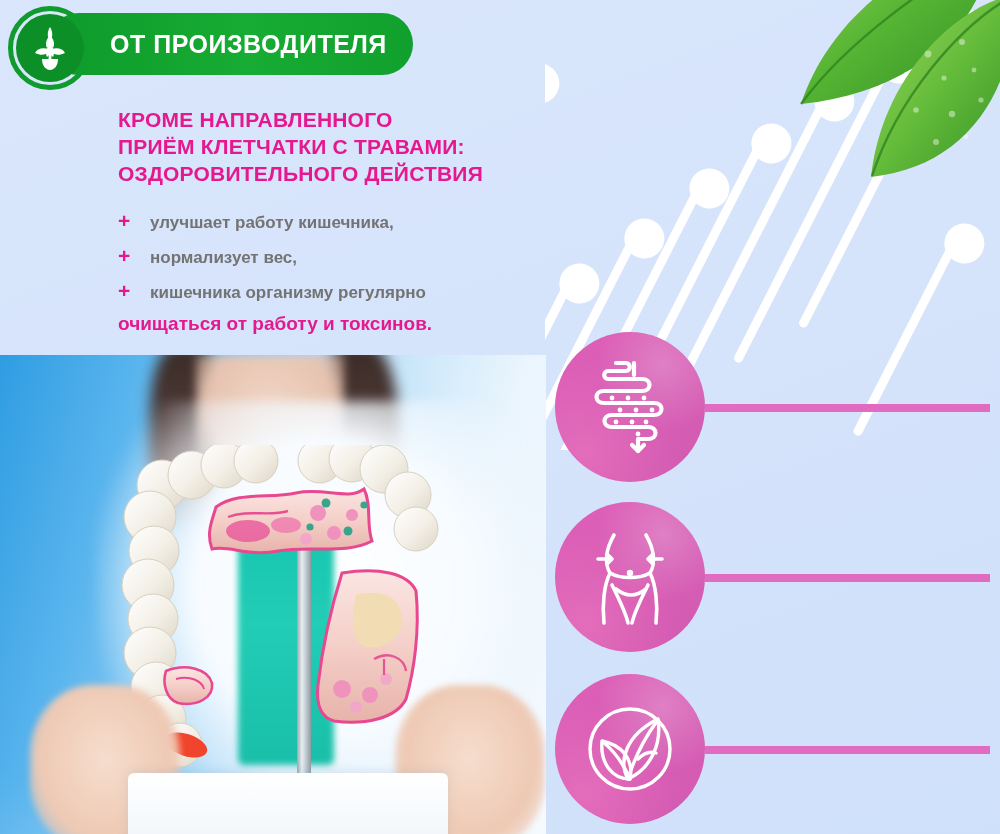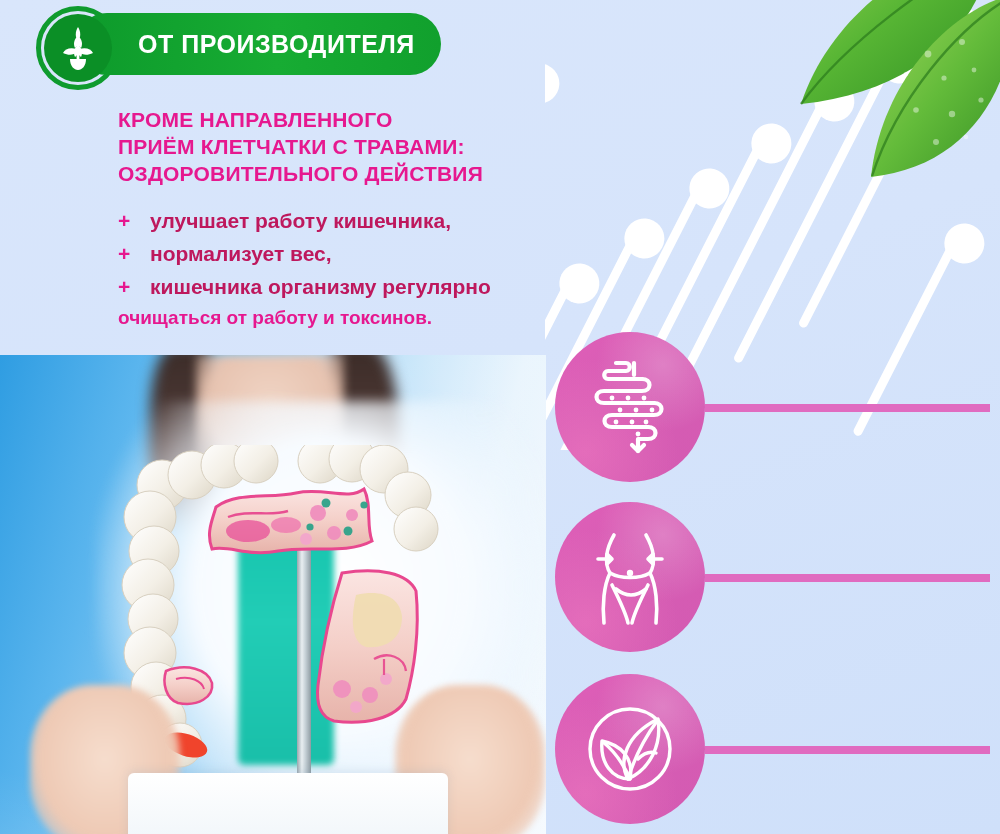--- a/index.html
+++ b/index.html
@@ -52,21 +52,21 @@
     background: #ffffff;
   }
 
   
   .leaves { position: absolute; right: -6px; top: -18px; width: 230px; height: 260px; }
 
   
   .badge-strip {
     position: absolute;
     left: 0; top: 0;
-    width: 360px; height: 96px; margin-left: 28px;
+    width: 360px; height: 96px;
   }
   .badge-ring {
     position: absolute;
     left: 8px; top: 6px;
     width: 84px; height: 84px;
     border-radius: 50%;
     border: 5px solid #0f9b2e;
     background: transparent;
   }
   .badge-pill {
@@ -116,22 +116,22 @@
     margin-bottom: 9px;
   }
   .bullet-mark {
     color: #e6188f;
     font-size: 21px;
     font-weight: bold;
     width: 32px;
     flex: 0 0 32px;
   }
   .bullet-text {
-    color: #be185d;
-    font-size: 21px;
+    color: #737373;
+    font-size: 17px;
     font-weight: bold;
     line-height: 24px;
   }
   .bullet-tail {
     color: #e6188f;
     font-size: 19px;
     font-weight: bold;
     line-height: 24px;
     margin-top: -2px;
   }

